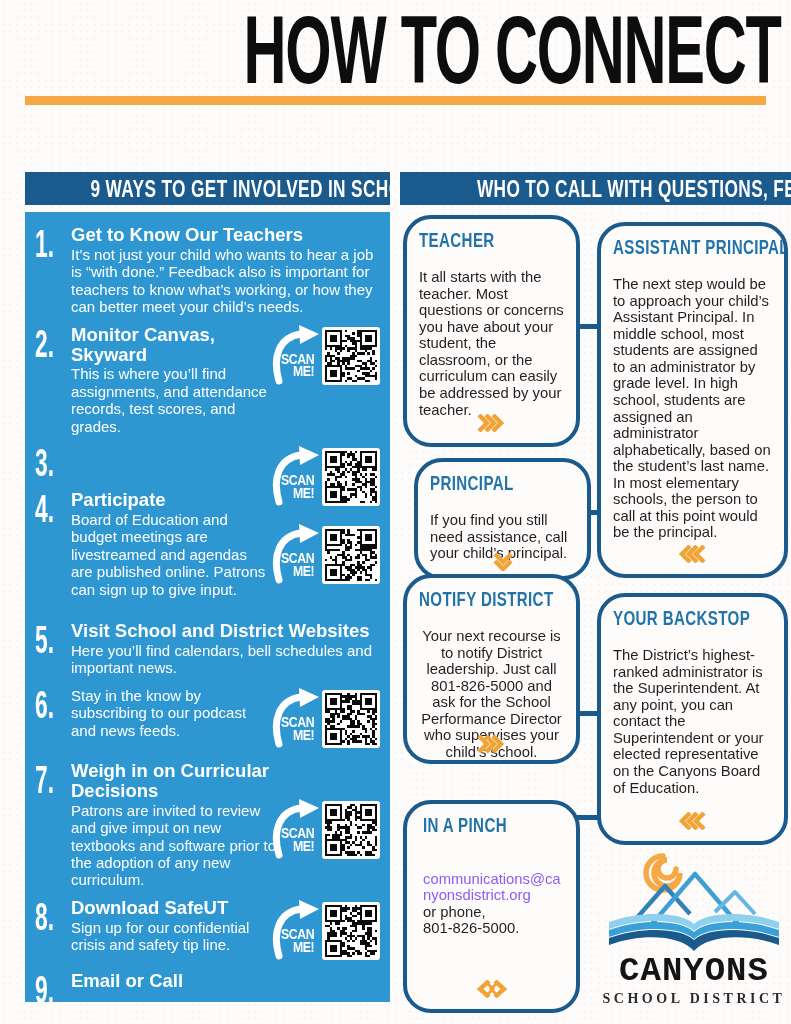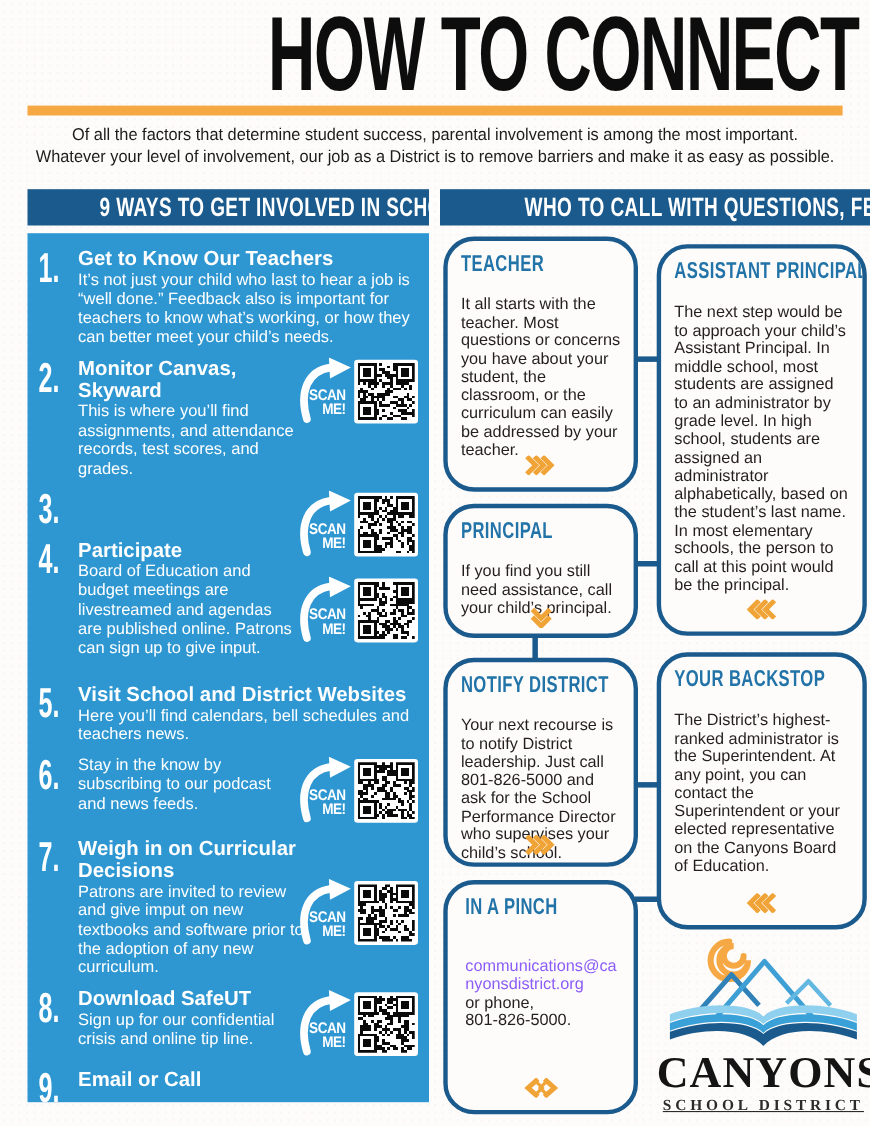--- a/index.html
+++ b/index.html
@@ -46,54 +46,50 @@
   .rightcol{position:absolute;left:400px;top:172px;width:391px;height:852px;}
   .rightbar{left:0;top:0;width:391px;position:absolute;}
   .box{position:absolute;box-sizing:border-box;border:4px solid #1a5a8c;border-radius:28px;
     background:#fefcfb;padding:10px 12px 8px 12px;overflow:hidden;}
   .btitle{color:#2273a8;font-weight:bold;font-size:21px;line-height:1;white-space:nowrap;
     transform:scaleX(.72);transform-origin:left center;letter-spacing:.5px;margin-bottom:4px;}
   .bbody{color:#231f20;font-size:14.8px;line-height:1.12;margin-top:19px;}
   .chev{position:absolute;left:0;right:0;bottom:9px;text-align:center;height:20px;}
   .box-teacher{left:3px;top:43px;width:177px;height:232px;}
   .box-ap{left:197px;top:50px;width:191px;height:356px;}
-  .box-principal{left:3px;top:286px;width:177px;height:122px;}
-  .box-notify{left:3px;top:426px;width:177px;height:190px;}
+  .box-principal{left:14px;top:286px;width:177px;height:122px;}
+  .box-notify{left:3px;top:402px;width:177px;height:190px;text-align:center;}
   .box-backstop{left:197px;top:421px;width:191px;height:252px;}
   .box-pinch{left:3px;top:628px;width:177px;height:213px;padding-left:16px;}
   .conn{position:absolute;background:#1a5a8c;}
   .email-link{color:#8b5cf6;word-break:break-all;cursor:pointer;}
   
   .logo{position:absolute;left:197px;top:676px;width:194px;height:170px;text-align:center;}
-  .logo-name{font-family:Liberation Serif, serif;font-weight:bold;font-size:40px;
+  .logo-name{font-family:Liberation Mono, monospace;font-weight:bold;font-size:34px;
     letter-spacing:1px;color:#141414;line-height:1;margin-top:-2px;}
   .logo-sub{font-family:"Liberation Serif",serif;font-weight:bold;font-size:14px;
-    letter-spacing:3.5px;color:#2b2b2b;line-height:1.2;margin-top:3px;text-decoration:underline;}
+    letter-spacing:3.5px;color:#2b2b2b;line-height:1.2;margin-top:3px;}
 </style>
 </head>
 <body>
 
 <div class="page">
 
   <div class="big-title"><span class="cond">HOW TO CONNECT WITH US</span></div>
   <div class="orange-rule"></div>
-  <div class="intro">
-    <div>Of all the factors that determine student success, parental involvement is among the most important.</div>
-    <div>Whatever your level of involvement, our job as a District is to remove barriers and make it as easy as possible.</div>
-  </div>
 
   <div class="leftcol">
     <div class="bar leftbar"><span class="cond">9 WAYS TO GET INVOLVED IN SCHOOL</span></div>
     <div class="panel">
 
       <div class="item i1">
         <div class="num">1.</div>
         <div class="itxt">
           <div class="ititle">Get to Know Our Teachers</div>
-          <div class="ibody">It’s not just your child who last to hear a job is “well done.” Feedback also is important for teachers to know what’s working, or how they can better meet your child’s needs.</div>
+          <div class="ibody">It’s not just your child who wants to hear a job is “with done.” Feedback also is important for teachers to know what’s working, or how they can better meet your child’s needs.</div>
         </div>
       </div>
 
       <div class="item i2">
         <div class="num">2.</div>
         <div class="itxt">
           <div class="ititle">Monitor Canvas, Skyward</div>
           <div class="ibody">This is where you’ll find assignments, and attendance records, test scores, and grades.</div>
         </div>
         <div class="gfx">
@@ -548,21 +544,21 @@
                 <rect x="1" y="15" width="5" height="5" fill="#fff"></rect>
                 <rect x="2" y="16" width="3" height="3" fill="#0a0a0a"></rect>
               </svg></div>
         </div>
       </div>
 
       <div class="item i5">
         <div class="num">5.</div>
         <div class="itxt">
           <div class="ititle">Visit School and District Websites</div>
-          <div class="ibody">Here you’ll find calendars, bell schedules and teachers news.</div>
+          <div class="ibody">Here you’ll find calendars, bell schedules and important news.</div>
         </div>
       </div>
 
       <div class="item i6" style="min-height:66px">
         <div class="num">6.</div>
         <div class="itxt">
           <div class="ibody">Stay in the know by subscribing to our podcast and news feeds.</div>
         </div>
         <div class="gfx">
           <div class="scanme"><span><svg width="52" height="62" viewBox="0 0 52 62">
@@ -873,21 +869,21 @@
                 <rect x="1" y="15" width="5" height="5" fill="#fff"></rect>
                 <rect x="2" y="16" width="3" height="3" fill="#0a0a0a"></rect>
               </svg></div>
         </div>
       </div>
 
       <div class="item i8" style="min-height:64px">
         <div class="num">8.</div>
         <div class="itxt">
           <div class="ititle">Download SafeUT</div>
-          <div class="ibody">Sign up for our confidential crisis and online tip line.</div>
+          <div class="ibody">Sign up for our confidential crisis and safety tip line.</div>
         </div>
         <div class="gfx">
           <div class="scanme"><span><svg width="52" height="62" viewBox="0 0 52 62">
                   <path d="M34 9 C 12 12, 5 32, 12 56" fill="none" stroke="#fff" stroke-width="7" stroke-linecap="round"></path>
                   <polygon points="32,0 52,9 33,19" fill="#fff"></polygon>
                 </svg></span><span class="scantxt"><span>SCAN</span><br><span>ME!</span></span></div>
           <div class="qr"><svg viewBox="0 0 21 21" width="100%" height="100%" shape-rendering="crispEdges">
                 <rect x="8" y="0" width="1" height="1" fill="#0a0a0a"></rect>
                 <rect x="12" y="0" width="1" height="1" fill="#0a0a0a"></rect>
                 <rect x="7" y="1" width="1" height="1" fill="#0a0a0a"></rect>

